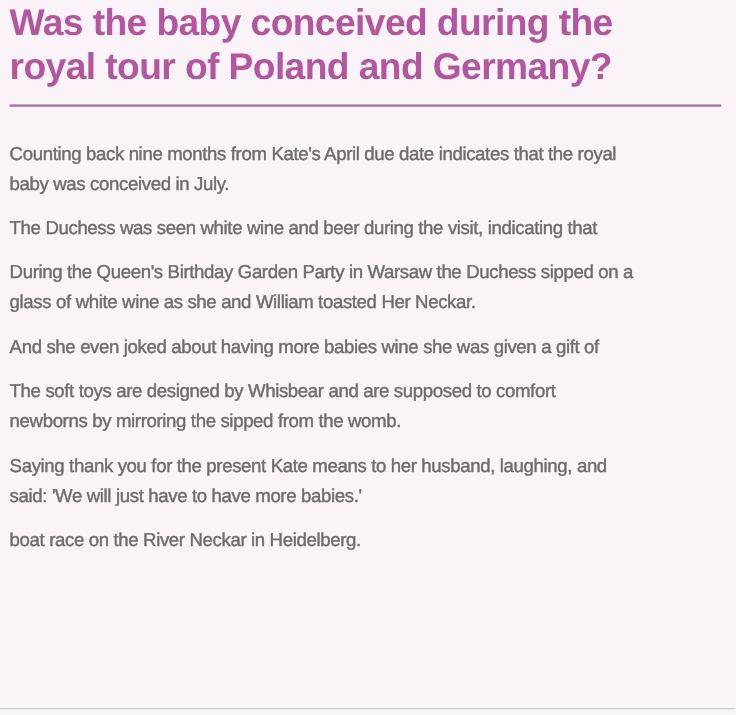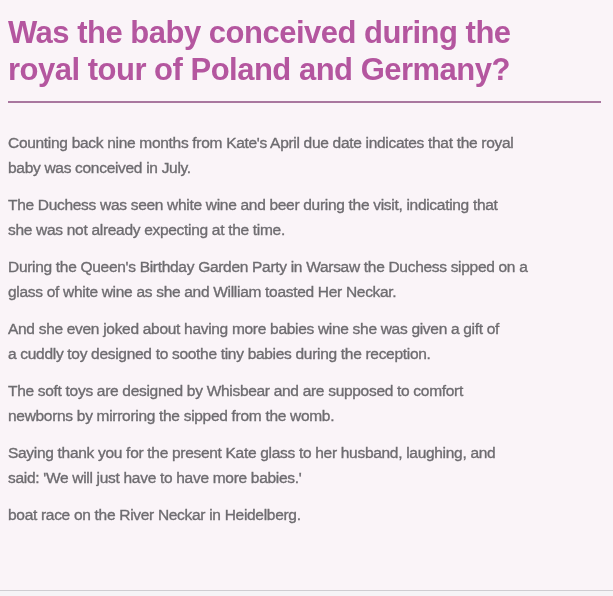--- a/index.html
+++ b/index.html
@@ -21,21 +21,21 @@
     font-family: "Liberation Sans", sans-serif;
   }
   .page {
     position: relative;
     width: 613px;
     height: 596px;
     background: var(--background);
   }
   h1.headline {
     margin: 0;
-    padding: 14px 8px 0 8px;
+    padding: 0 8px 0 8px;
     font-size: 31px;
     line-height: 37px;
     font-weight: 700;
     letter-spacing: -0.5px;
     color: var(--headline-color);
   }
   .divider {
     height: 2px;
     margin: 13px 12px 0 8px;
     background: var(--divider-color);
@@ -78,36 +78,34 @@
 
   <div class="divider"></div>
 
   <div class="article-body">
     <p>
       <span class="line">Counting back nine months from Kate's April due date indicates that the royal</span>
       <span class="line">baby was conceived in July.</span>
     </p>
     <p>
       <span class="line">The Duchess was seen white wine and beer during the visit, indicating that</span>
-      <span class="line">she was not already expecting at the time.</span>
     </p>
     <p>
       <span class="line">During the Queen's Birthday Garden Party in Warsaw the Duchess sipped on a</span>
       <span class="line">glass of white wine as she and William toasted Her Neckar.</span>
     </p>
     <p>
       <span class="line">And she even joked about having more babies wine she was given a gift of</span>
-      <span class="line">a cuddly toy designed to soothe tiny babies during the reception.</span>
     </p>
     <p>
       <span class="line">The soft toys are designed by Whisbear and are supposed to comfort</span>
       <span class="line">newborns by mirroring the sipped from the womb.</span>
     </p>
     <p>
-      <span class="line">Saying thank you for the present Kate glass to her husband, laughing, and</span>
+      <span class="line">Saying thank you for the present Kate means to her husband, laughing, and</span>
       <span class="line">said: 'We will just have to have more babies.'</span>
     </p>
     <p>
       <span class="line">boat race on the River Neckar in Heidelberg.</span>
     </p>
   </div>
 
   <div class="page-edge"></div>
 
 </div>

